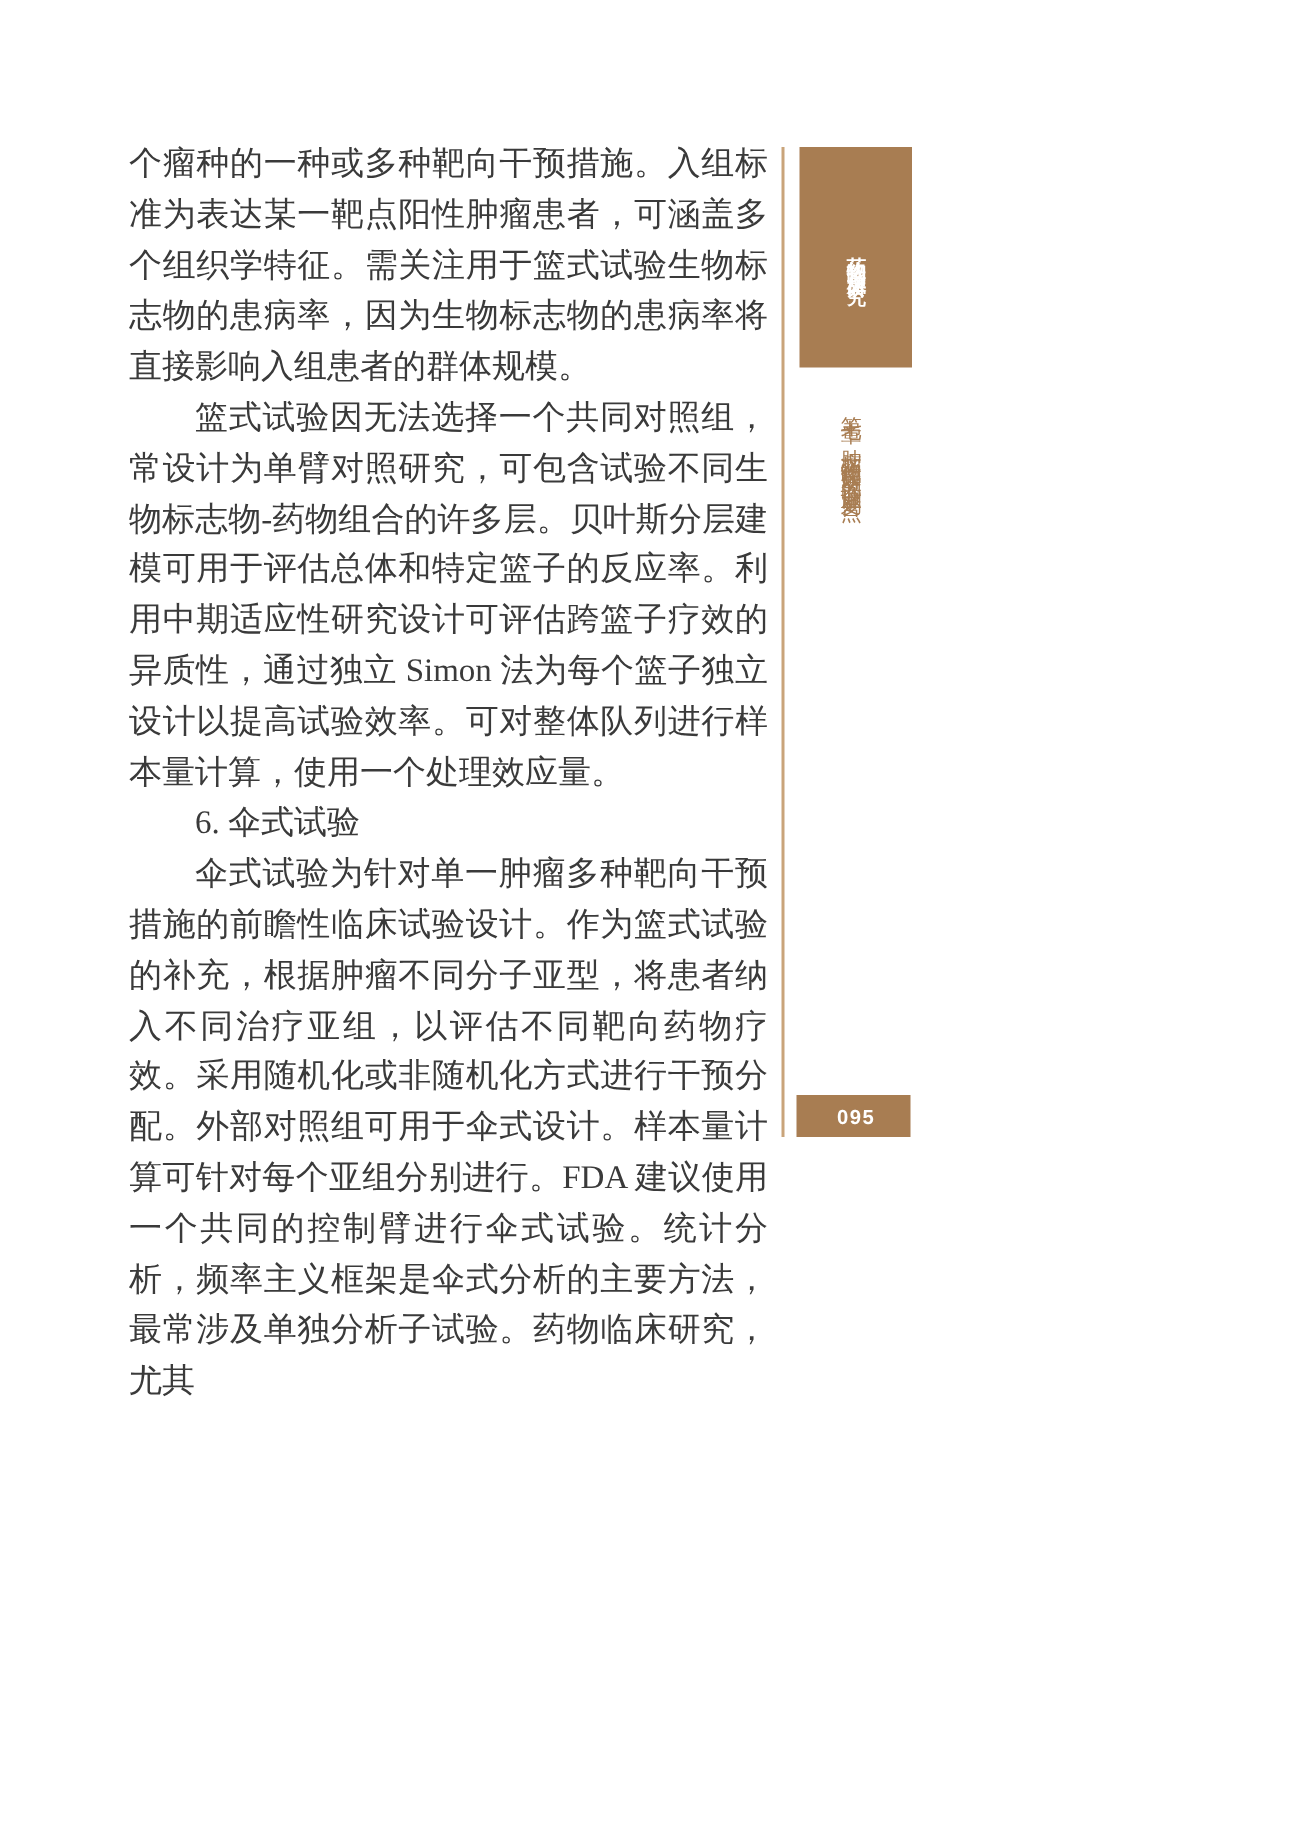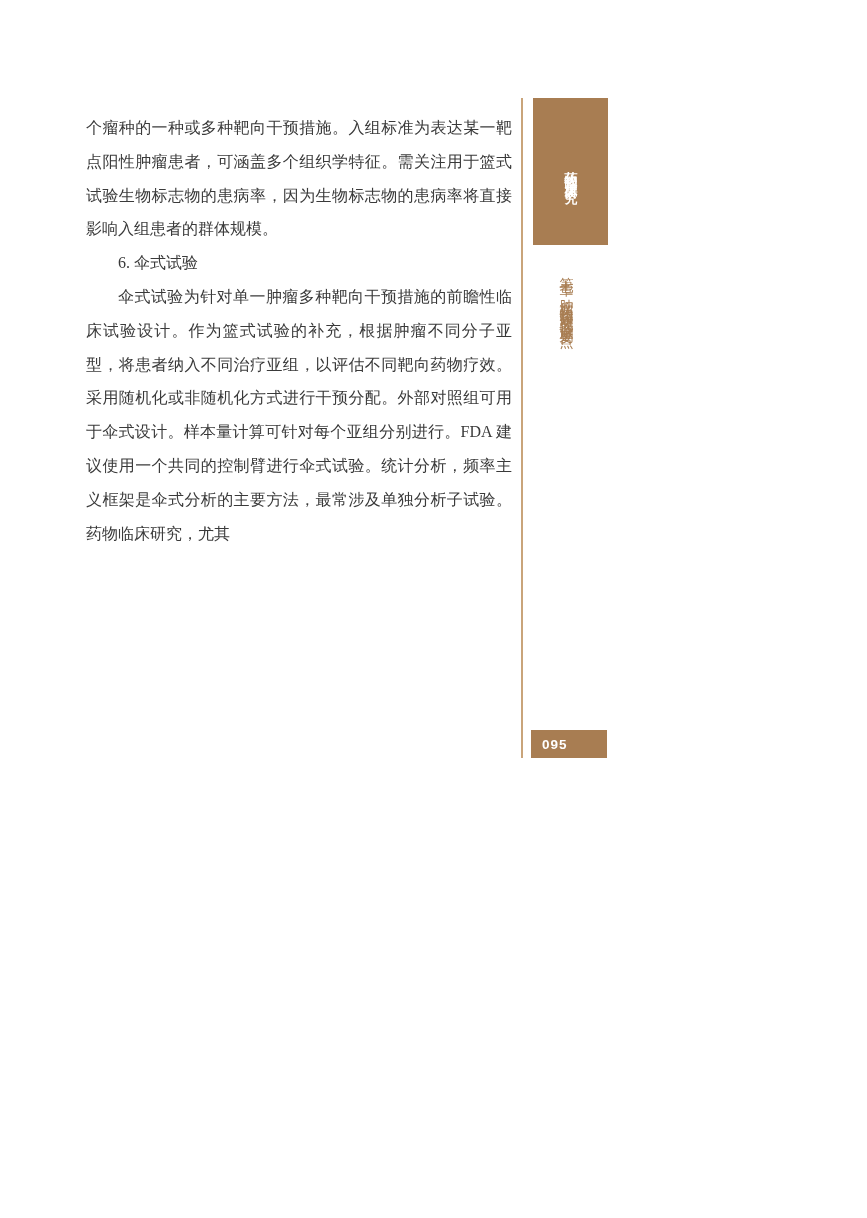--- a/index.html
+++ b/index.html
@@ -16,25 +16,24 @@
     overflow:hidden;
   }
   .page{
     position:absolute;inset:0;background:#ffffff;
   }
   
   .main-text{
     position:absolute;
     left:86px;top:92px;width:426px;
     color:var(--ink);
-    font-size:16px;
+    font-size:22px;
     line-height:33.8px;
     text-align:justify;
     text-justify:inter-character;
-    margin-top:19px;
   }
   .main-text p{margin:0;}
   .main-text p.indent{text-indent:2em;}
   
   .sidebar-rule{
     position:absolute;
     left:521px;top:98px;
     width:2px;height:660px;
     background:var(--rule);
   }
@@ -70,31 +69,32 @@
     position:absolute;
     left:531px;top:730px;
     width:76px;height:28px;
     background:var(--accent);
     color:#ffffff;
     font-family:"Liberation Sans","DejaVu Sans",sans-serif;
     font-size:13.5px;
     font-weight:bold;
     letter-spacing:1px;
     display:flex;align-items:center;
-    padding-left:11px;
+    padding-left:27px;
     box-sizing:border-box;
   }
 </style>
 </head>
 <body>
 
 <div class="page">
 
   <div class="main-text">
     <p>个瘤种的一种或多种靶向干预措施。入组标准为表达某一靶点阳性肿瘤患者，可涵盖多个组织学特征。需关注用于篮式试验生物标志物的患病率，因为生物标志物的患病率将直接影响入组患者的群体规模。</p>
+    <p class="indent">篮式试验因无法选择一个共同对照组，常设计为单臂对照研究，可包含试验不同生物标志物-药物组合的许多层。贝叶斯分层建模可用于评估总体和特定篮子的反应率。利用中期适应性研究设计可评估跨篮子疗效的异质性，通过独立 Simon 法为每个篮子独立设计以提高试验效率。可对整体队列进行样本量计算，使用一个处理效应量。</p>
     <p class="indent">6. 伞式试验</p>
     <p class="indent">伞式试验为针对单一肿瘤多种靶向干预措施的前瞻性临床试验设计。作为篮式试验的补充，根据肿瘤不同分子亚型，将患者纳入不同治疗亚组，以评估不同靶向药物疗效。采用随机化或非随机化方式进行干预分配。外部对照组可用于伞式设计。样本量计算可针对每个亚组分别进行。FDA 建议使用一个共同的控制臂进行伞式试验。统计分析，频率主义框架是伞式分析的主要方法，最常涉及单独分析子试验。药物临床研究，尤其</p>
   </div>
 
   <div class="sidebar-rule"></div>
 
   <div class="book-title-tab">
     <span class="vtext">药物临床研究</span>
   </div>
 

